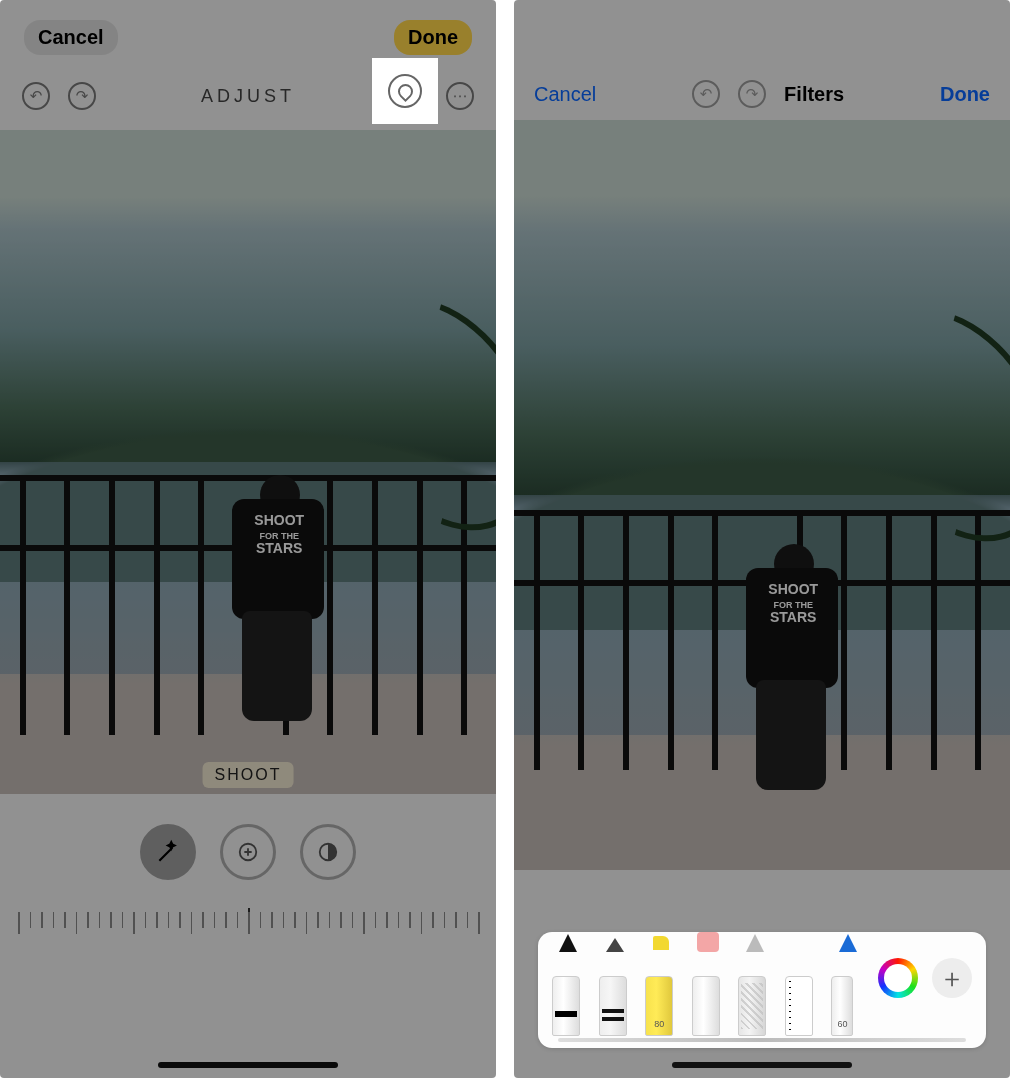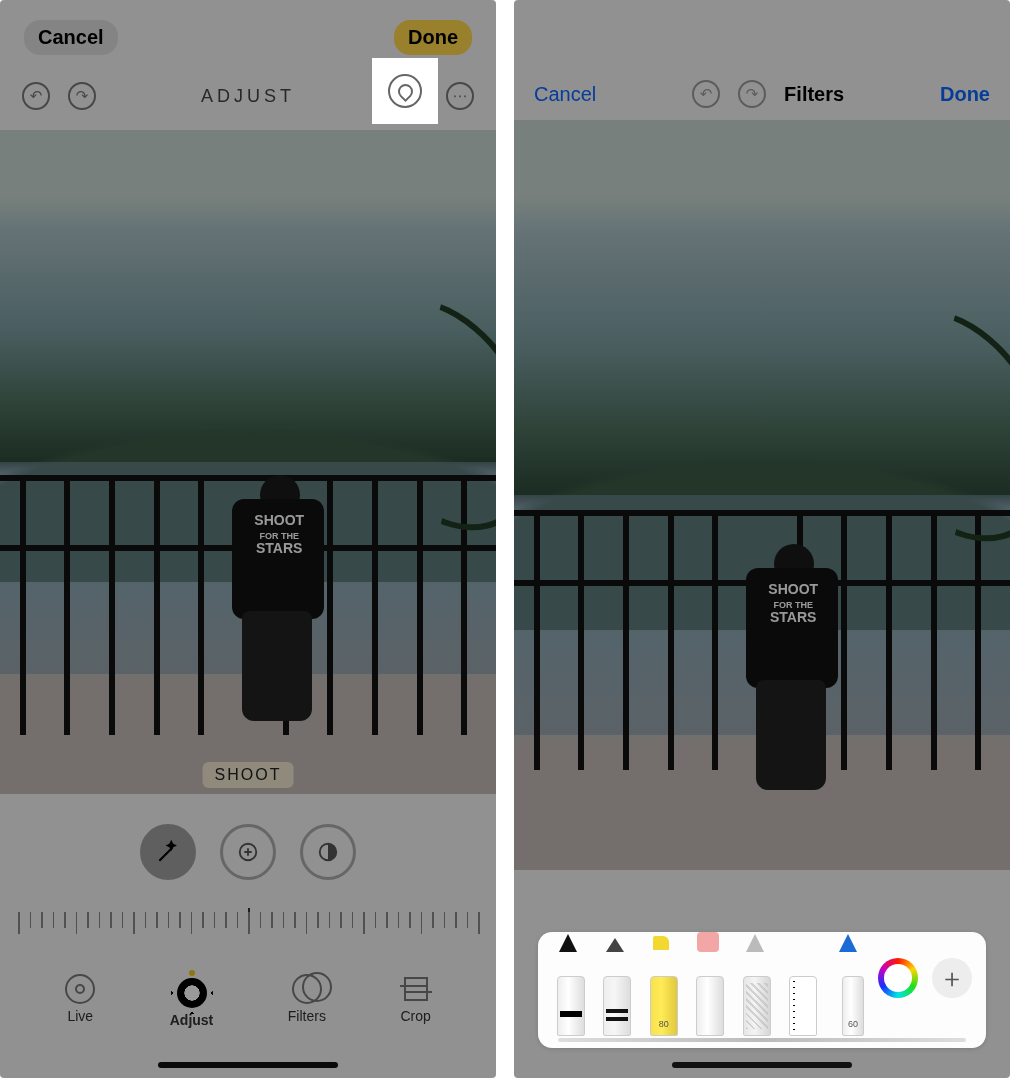--- a/index.html
+++ b/index.html
@@ -207,21 +207,21 @@
     display:flex; align-items:flex-end; padding:10px 14px 12px;
     gap:14px;
   }
   .tool-palette::after{
     content:"";
     position:absolute; left:20px; right:20px; bottom:6px; height:4px;
     background:linear-gradient(90deg,#ddd,#bbb,#ddd); border-radius:2px;
   }
   .tool{
     flex:1; height:86px; position:relative;
-    display:flex; align-items:flex-end; justify-content:flex-end;
+    display:flex; align-items:flex-end; justify-content:flex-start;
   }
   .tool .body{
     width:28px; height:60px; border-radius:4px 4px 2px 2px;
     background:linear-gradient(90deg,#eee,#fff 40%,#ddd);
     border:1px solid #ccc; position:relative;
   }
   .tool .tip{
     position:absolute; top:-16px; left:50%; transform:translateX(-50%);
     width:0;height:0;border-left:9px solid transparent;border-right:9px solid transparent;
   }
@@ -379,39 +379,20 @@
       <div class="tick" style="left: 82.5%;"></div>
       <div class="tick" style="left: 85%;"></div>
       <div class="tick" style="left: 87.5%; height: 22px;"></div>
       <div class="tick" style="left: 90%;"></div>
       <div class="tick" style="left: 92.5%;"></div>
       <div class="tick" style="left: 95%;"></div>
       <div class="tick" style="left: 97.5%;"></div>
       <div class="tick" style="left: 100%; height: 22px;"></div>
     </div>
 
-  <div class="tabbar">
-    <div class="tab">
-      <span class="ico live"></span>
-      <span>Live</span>
-    </div>
-    <div class="tab active">
-      <span class="dot"></span>
-      <span class="ico adjust"></span>
-      <span>Adjust</span>
-    </div>
-    <div class="tab">
-      <span class="ico filters"></span>
-      <span>Filters</span>
-    </div>
-    <div class="tab">
-      <span class="ico crop"></span>
-      <span>Crop</span>
-    </div>
-  </div>
 
   <div class="home-ind"></div>
 
   <div class="dim"></div>
 </div>
 
 <div class="phone right">
 
   <div class="r-topbar">
     <span class="link">Cancel</span>

